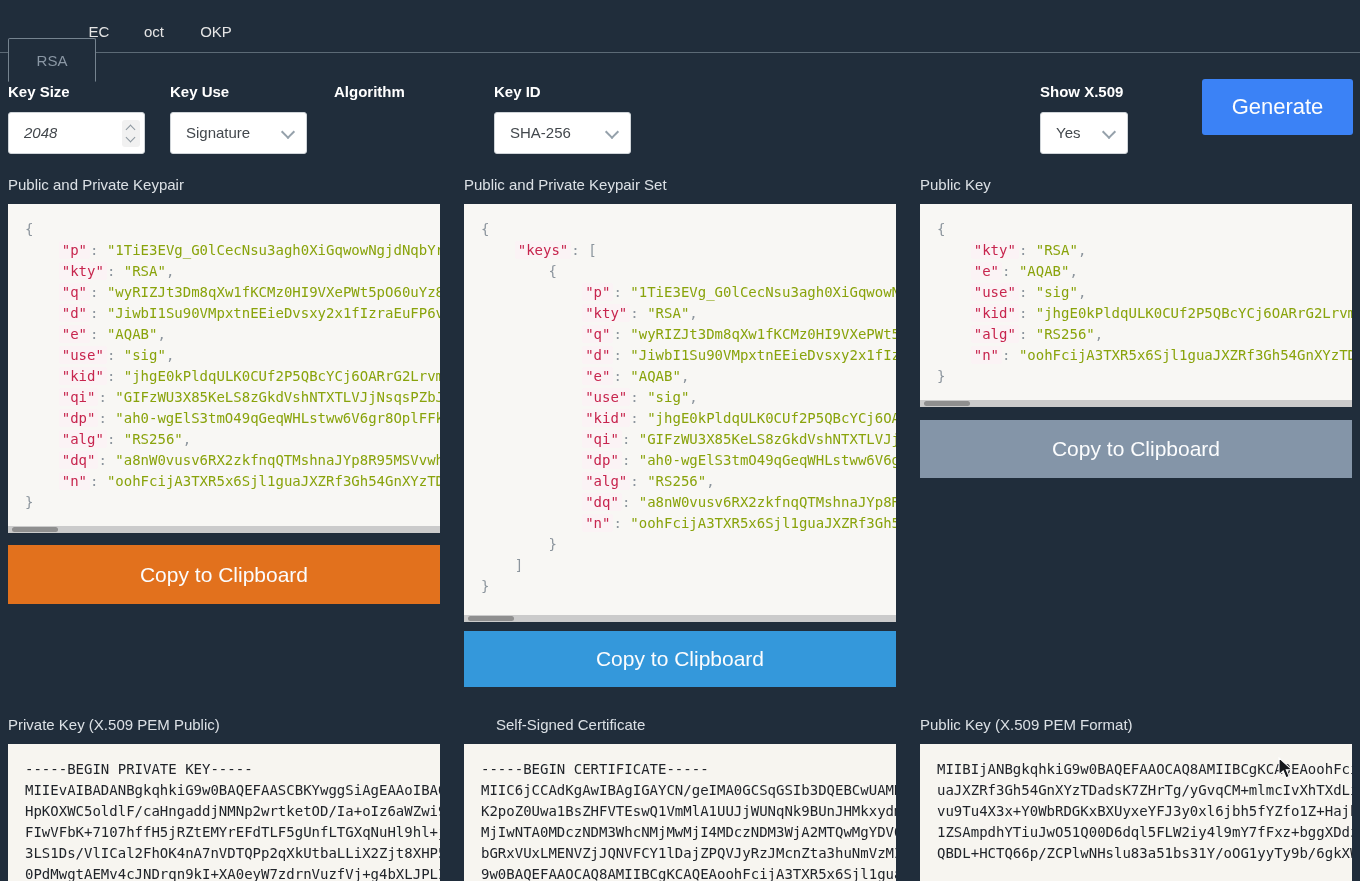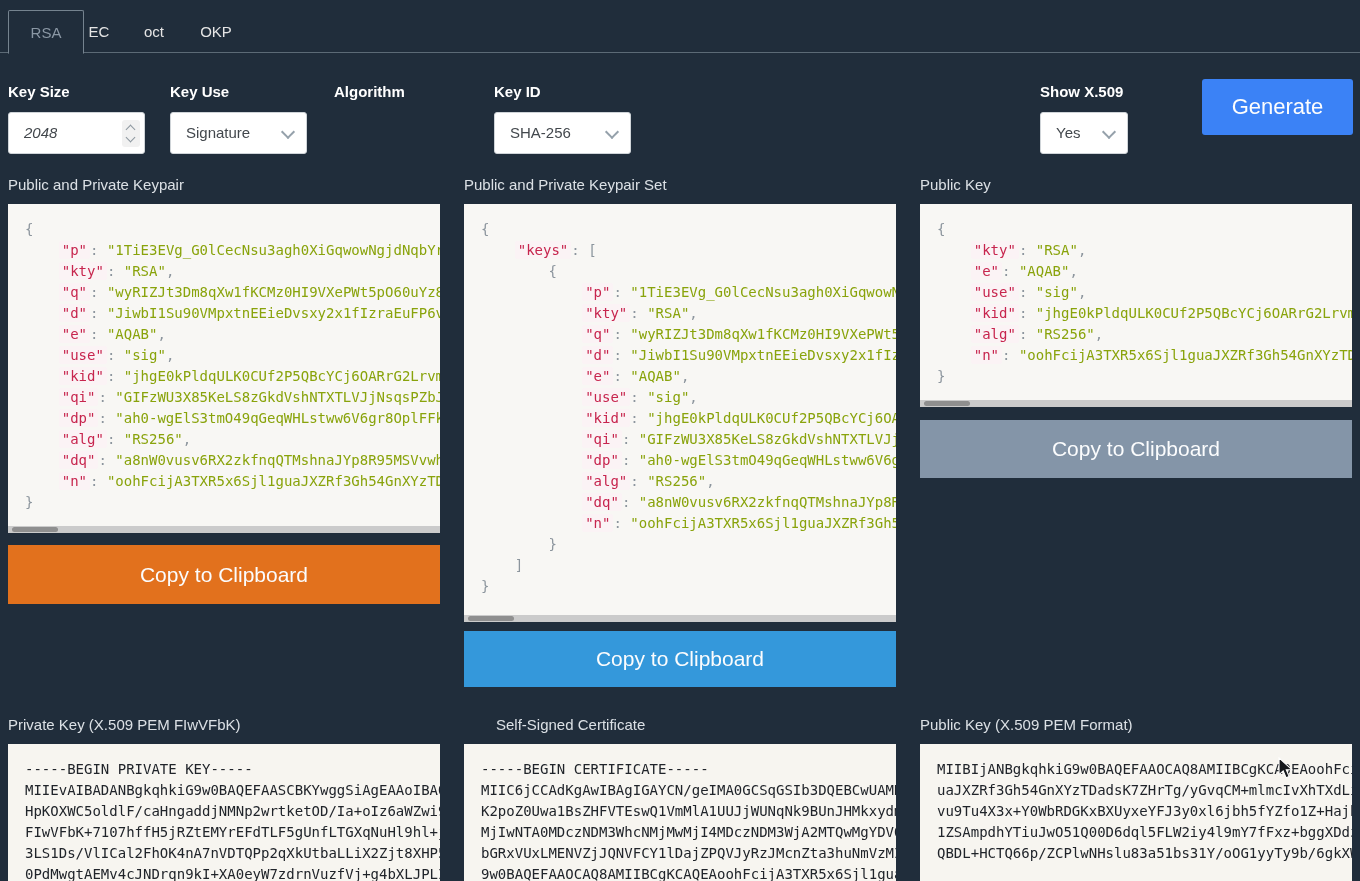--- a/index.html
+++ b/index.html
@@ -56,21 +56,21 @@
        font-size:14px;line-height:21px;white-space:pre;color:#20242a;}
 
   .cursor{position:absolute;left:1276px;top:757px;width:20px;height:22px;}
 </style>
 </head>
 <body>
 
 <div class="page">
 
   <div class="tabbar">
-    <div class="tab active" style="left:8px;width:76px;">RSA</div>
+    <div class="tab active" style="left:8px;width:88px;margin-top:28px;">RSA</div>
     <div class="tab" style="left:72px;width:54px;">EC</div>
     <div class="tab" style="left:126px;width:56px;">oct</div>
     <div class="tab" style="left:182px;width:68px;">OKP</div>
   </div>
 
   <div class="fgroup" style="left:8px;">
     <span class="flabel">Key Size</span>
     <div class="control" style="width:137px;font-style:italic;">
       <span class="ctext">2048</span>
       <span class="spinner">
@@ -132,21 +132,21 @@
     <div class="code"><div><span class="jp">{</span></div><div>    <span class="jk">"kty"</span><span class="jp">: </span><span class="jv">"RSA"</span><span class="jp">,</span></div><div>    <span class="jk">"e"</span><span class="jp">: </span><span class="jv">"AQAB"</span><span class="jp">,</span></div><div>    <span class="jk">"use"</span><span class="jp">: </span><span class="jv">"sig"</span><span class="jp">,</span></div><div>    <span class="jk">"kid"</span><span class="jp">: </span><span class="jv">"jhgE0kPldqULK0CUf2P5QBcYCj6OARrG2LrvmK"</span></div><div>    <span class="jk">"alg"</span><span class="jp">: </span><span class="jv">"RS256"</span><span class="jp">,</span></div><div>    <span class="jk">"n"</span><span class="jp">: </span><span class="jv">"oohFcijA3TXR5x6Sjl1guaJXZRf3Gh54GnXYzTDadsK7ZHrTg_yGvqCM"</span></div><div><span class="jp">}</span></div></div>
     <div class="hscroll">
         <div class="hthumb"></div>
       </div>
   </div>
 
   <div class="copybtn btn-orange" style="left:8px;top:545px;height:59px;">Copy to Clipboard</div>
   <div class="copybtn btn-blue" style="left:464px;top:631px;height:56px;">Copy to Clipboard</div>
   <div class="copybtn btn-gray" style="left:920px;top:420px;height:58px;">Copy to Clipboard</div>
 
-  <div class="pheading" style="left:8px;top:716px;">Private Key (X.509 PEM FIwVFbK)</div>
+  <div class="pheading" style="left:8px;top:716px;">Private Key (X.509 PEM Public)</div>
   <div class="pheading" style="left:464px;top:716px;margin-left:32px;">Self-Signed Certificate</div>
   <div class="pheading" style="left:920px;top:716px;">Public Key (X.509 PEM Format)</div>
 
   <div class="pembox" style="left:8px;top:744px;">
     <div class="pem"><div>-----BEGIN PRIVATE KEY-----</div><div>MIIEvAIBADANBgkqhkiG9w0BAQEFAASCBKYwggSiAgEAAoIBAQ</div><div>HpKOXWC5oldlF/caHngaddjNMNp2wrtketOD/Ia+oIz6aWZwi9</div><div>FIwVFbK+7107hffH5jRZtEMYrEFdTLF5gUnfLTGXqNuHl9hl+j</div><div>3LS1Ds/VlICal2FhOK4nA7nVDTQPp2qXkUtbaLLiX2Zjt8XHP5</div><div>0PdMwgtAEMv4cJNDrqn9kI+XA0eyW7zdrnVuzfVj+g4bXLJPLI</div></div>
   </div>
   <div class="pembox" style="left:464px;top:744px;">
     <div class="pem"><div>-----BEGIN CERTIFICATE-----</div><div>MIIC6jCCAdKgAwIBAgIGAYCN/geIMA0GCSqGSIb3DQEBCwUAMD</div><div>K2poZ0Uwa1BsZHFVTEswQ1VmMlA1UUJjWUNqNk9BUnJHMkxydm</div><div>MjIwNTA0MDczNDM3WhcNMjMwMjI4MDczNDM3WjA2MTQwMgYDVQ</div><div>bGRxVUxLMENVZjJQNVFCY1lDajZPQVJyRzJMcnZta3huNmVzMI</div><div>9w0BAQEFAAOCAQ8AMIIBCgKCAQEAoohFcijA3TXR5x6Sjl1gua</div></div>
   </div>
   <div class="pembox" style="left:920px;top:744px;">

